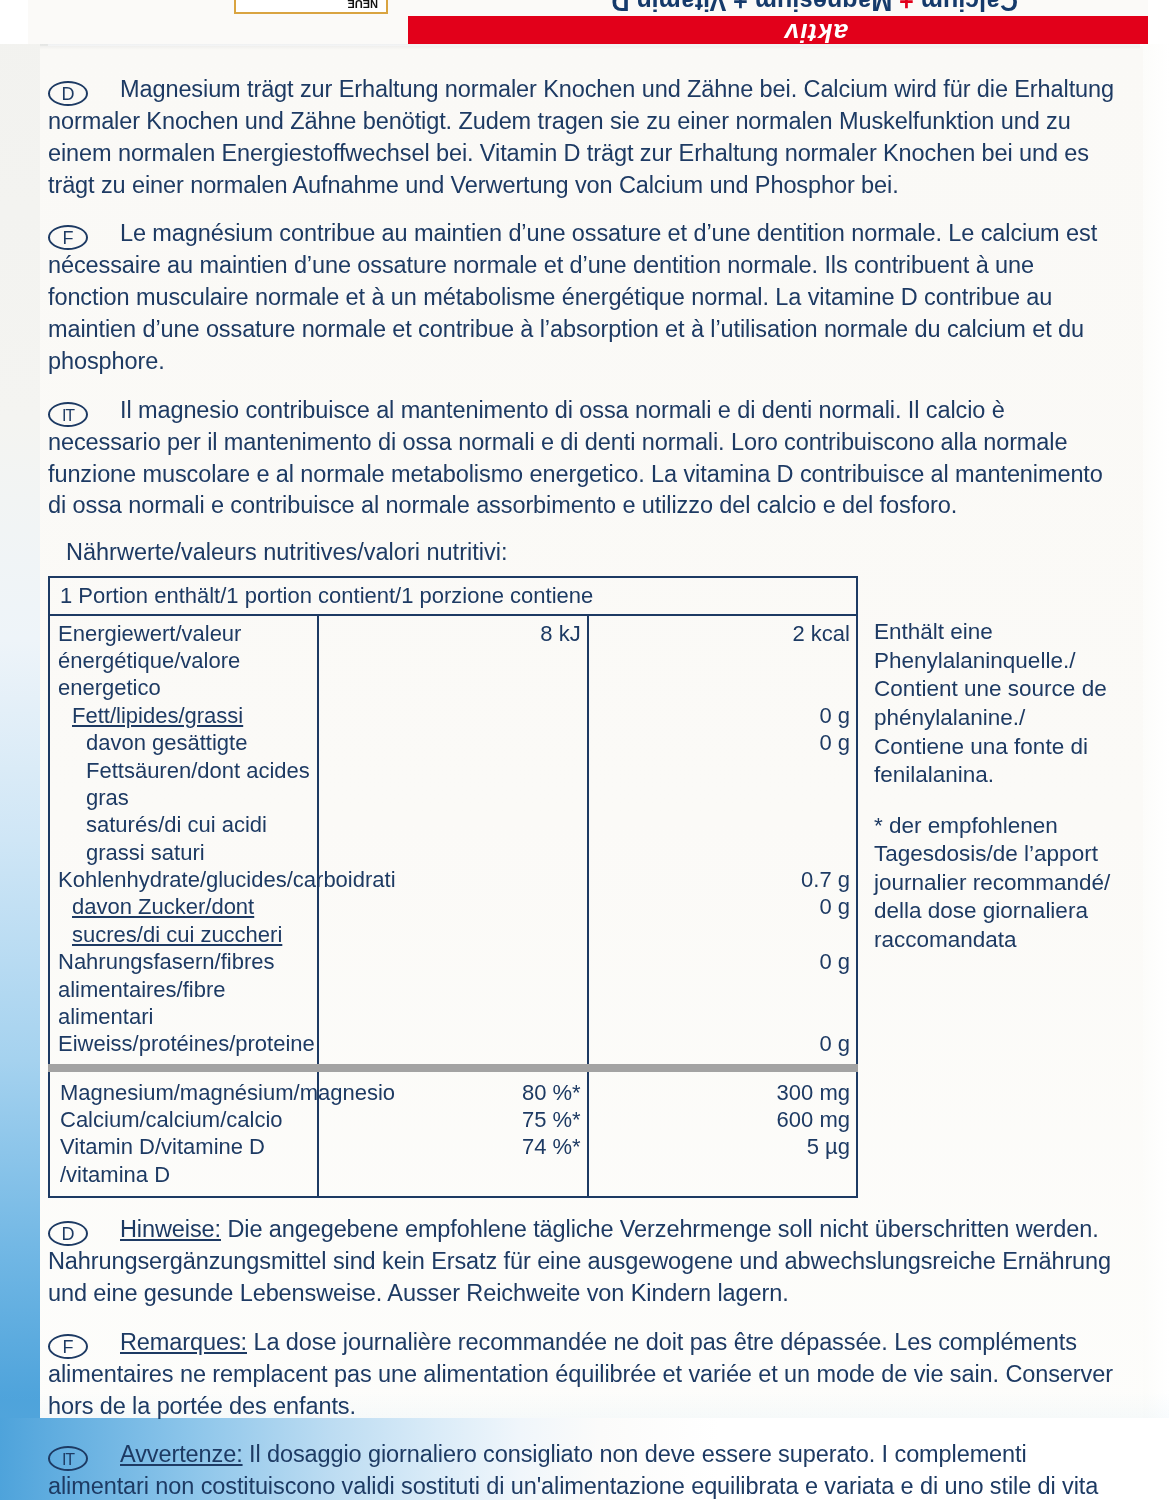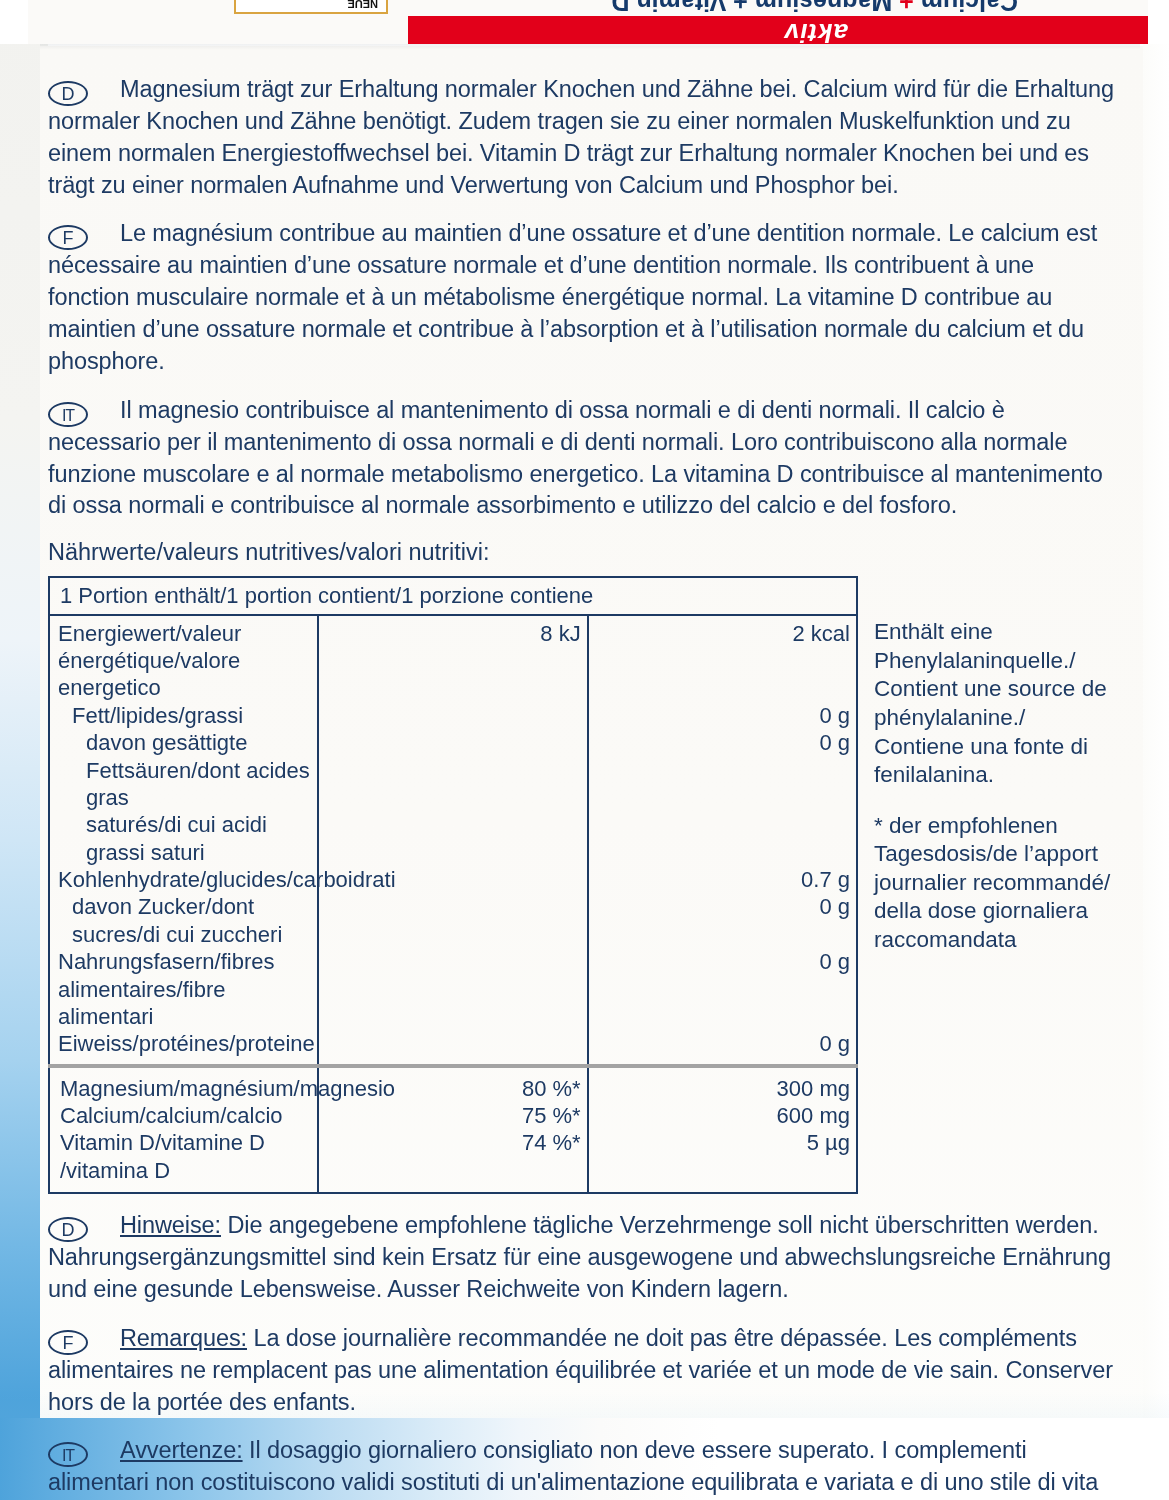--- a/index.html
+++ b/index.html
@@ -159,21 +159,21 @@
     margin-right: 18px;
     vertical-align: -3px;
     box-sizing: border-box;
   }
   .para .lang-badge.it { font-size: 16px; letter-spacing: -1px; }
   .para .ind { display: inline-block; width: 14px; }
   .para .ul { text-decoration: underline; }
 
   .section-title {
     font-size: 23.5px;
-    margin: 3px 0 10px 0;
+    margin: 3px 0 10px 18px;
     color: #1d3a63;
   }
 
   
   .table-wrap {
     position: relative;
     display: flex;
     align-items: flex-start;
   }
   table.nutri {
@@ -198,23 +198,23 @@
     padding-bottom: 4px;
     padding-left: 10px;
     margin-left: 36px;
   }
   tbody.block-main td.label { padding-left: 8px; }
   tbody.block-main td.pct, tbody.block-main td.amt { border-left: 2px solid #1d3a63; margin-top: 34px; }
   tbody.block-main tr:first-child td { padding-top: 4px; }
   tbody.block-main tr:last-child td { padding-bottom: 6px; }
   tbody.block-min td.label { padding-left: 10px; }
   tbody.block-min td.pct, tbody.block-min td.amt { border-left: 2px solid #1d3a63; }
-  tbody.block-min tr:first-child td { padding-top: 7px; border-top: 4px solid #a3a3a3; }
+  tbody.block-min tr:first-child td { padding-top: 7px; border-top: 8px solid #a3a3a3; }
   tbody.block-min tr:last-child td { padding-bottom: 8px; }
-  td.indent1 { padding-left: 22px !important; }
+  td.indent1 { padding-left: 22px !important; text-decoration: underline; }
   td.indent2 { padding-left: 36px !important; }
 
   .side-notes {
     width: 245px;
     margin-left: 16px;
     margin-top: 42px;
     font-size: 22.5px;
     line-height: 1.27;
     color: #1d3a63;
   }

